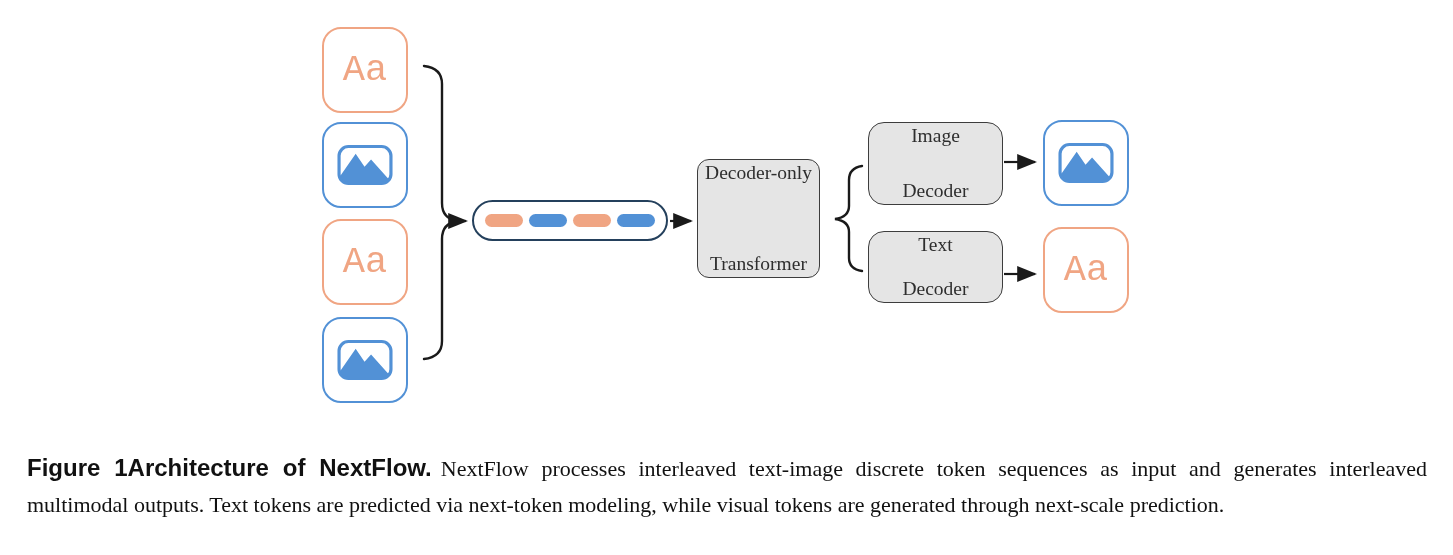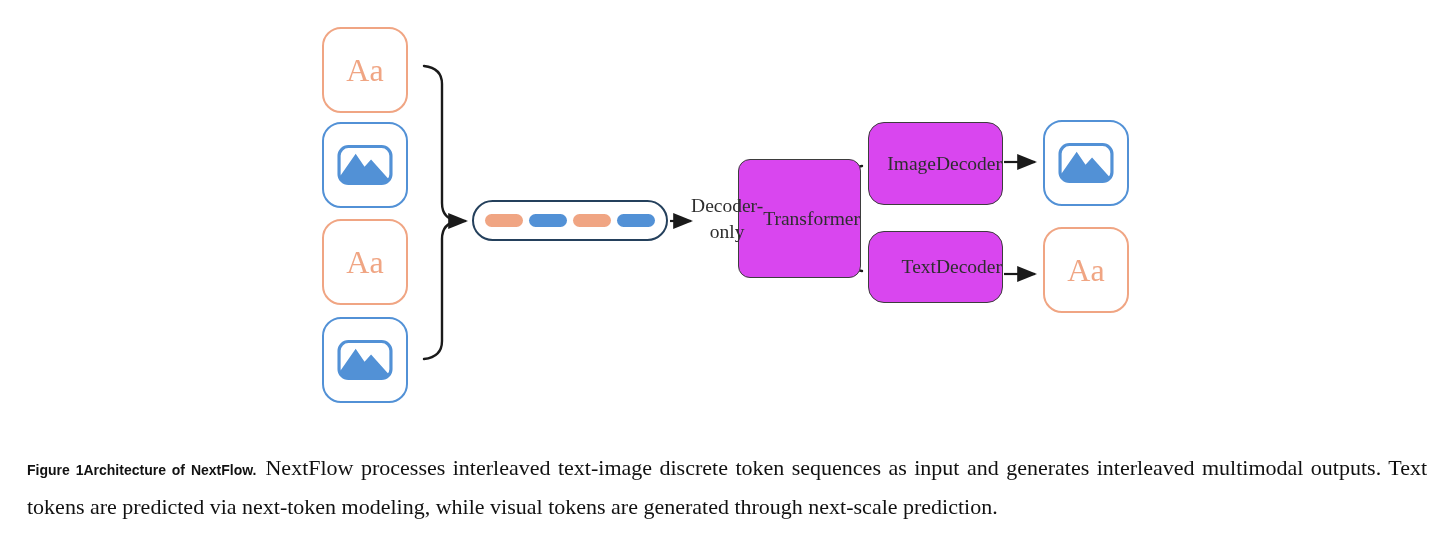--- a/index.html
+++ b/index.html
@@ -15,53 +15,53 @@
     position:relative;width:1453px;height:555px;background:#ffffff;
     font-family:"Liberation Serif", serif;overflow:hidden;
   }
   
   .tok{
     position:absolute;width:86px;height:86px;border-radius:19px;background:#fff;
     display:flex;align-items:center;justify-content:center;box-sizing:border-box;
   }
   .tok.orange{border:2.5px solid var(--orange);color:var(--orange);}
   .tok.blue{border:2.5px solid var(--blue);}
-  .aa{font-size:32px;font-family:Liberation Serif, serif;}
+  .aa{font-size:37px;font-family:Liberation Mono, monospace;}
   
   .imgicon .mtn{fill:var(--blue);}
   .imgicon .frame{fill:none;stroke:var(--blue);stroke-width:3.4px;}
   
   .connectors{position:absolute;left:0;top:0;width:1453px;height:420px;pointer-events:none;}
   .stroke{stroke:var(--ink);fill:none;stroke-width:2.4px;stroke-linecap:round;}
   .arrow{stroke:var(--ink);stroke-width:2.2px;}
   
   .pillwrap{
     position:absolute;left:472px;top:200px;width:196px;height:41px;background:#fff;
     border:2.2px solid var(--navy);border-radius:23px;box-sizing:border-box;
     display:flex;align-items:center;justify-content:space-evenly;padding:0 5px;
   }
   .minitok{width:38px;height:13px;border-radius:7px;}
   .minitok.orange{background:var(--orange);}
   .minitok.blue{background:var(--blue);}
   
   .procbox{
-    position:absolute;border:1.8px solid var(--boxborder);border-radius:16px;background:#d946ef;
-    display:flex;flex-direction:row;align-items:center;justify-content:flex-end;
+    position:absolute;border:1.8px solid var(--boxborder);border-radius:16px;background:#e5e5e5;
+    display:flex;flex-direction:column;align-items:center;justify-content:space-between;
     color:var(--boxtext);font-size:19.5px;line-height:26px;text-align:center;box-sizing:border-box;
   }
-  #transformer{left:738px;top:159px;width:123px;height:119px;border-radius:12px;}
+  #transformer{left:697px;top:159px;width:123px;height:119px;border-radius:12px;}
   #image-decoder{left:868px;top:122px;width:135px;height:83px;}
   #text-decoder{left:868px;top:231px;width:135px;height:72px;}
   
   .caption{
     position:absolute;left:27px;top:428px;width:1400px;
     font-size:22px;line-height:35.5px;text-align:justify;color:#111;
     font-family:"Liberation Serif", serif;
   }
-  .cap-bold{font-family:"Liberation Sans", sans-serif;font-weight:700;font-size:14px;}
+  .cap-bold{font-family:"Liberation Sans", sans-serif;font-weight:700;font-size:24px;}
   .cap-title{}
   .cap-body{margin-left:9px;font-family:"Liberation Serif", serif;}
 </style>
 </head>
 <body>
 
 <div class="stage">
 
   <svg class="connectors" viewBox="0 0 1453 420">
     <defs>

